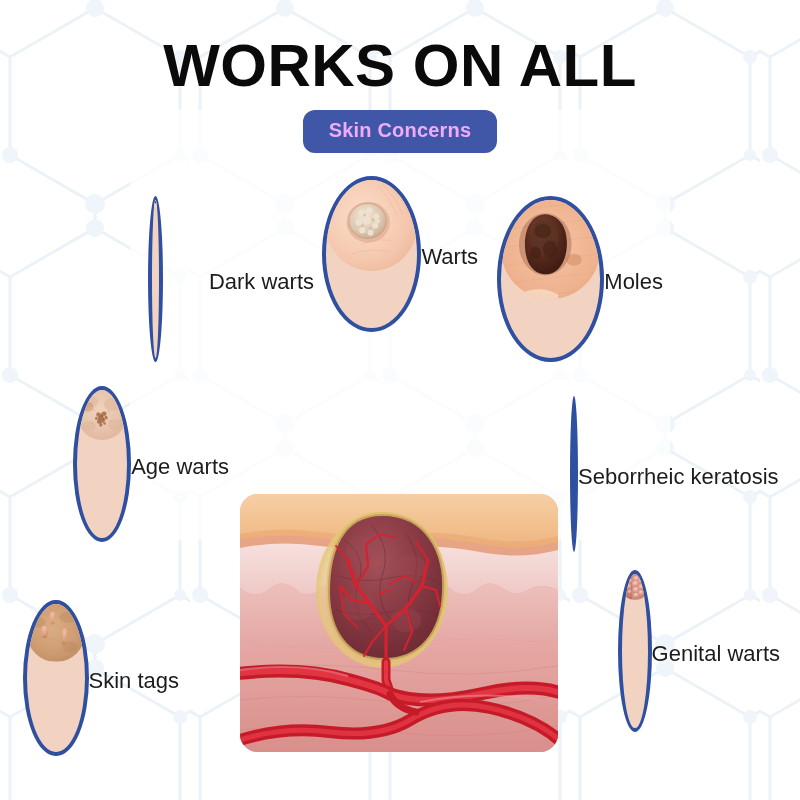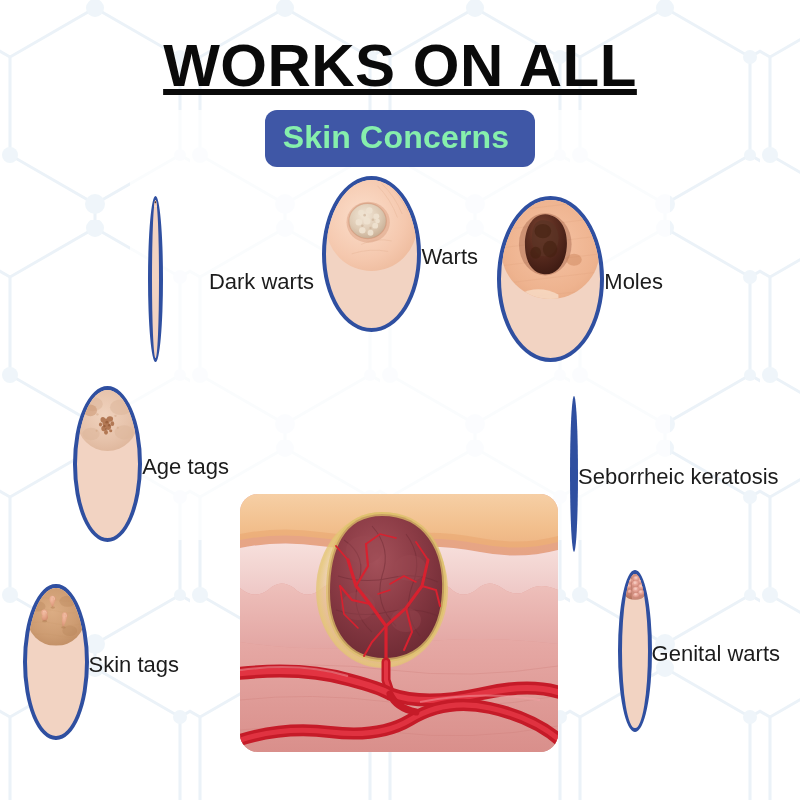--- a/index.html
+++ b/index.html
@@ -32,30 +32,29 @@
     text-align: center;
     padding-top: 36px;
   }
   #main-title {
     font-family: "Liberation Sans", sans-serif;
     font-size: 60px;
     font-weight: 700;
     letter-spacing: 0.5px;
     color: #0a0a0a;
     line-height: 1.0;
-    text-decoration: underline;
   }
   #subtitle-badge {
     display: inline-block;
     margin-top: 14px;
     background: #3f57a6;
     border-radius: 12px;
-    padding: 9px 26px 11px 18px;
-    color: #86efac;
-    font-size: 32px;
+    padding: 9px 26px 11px 26px;
+    color: #f0abfc;
+    font-size: 20px;
     font-weight: 700;
     letter-spacing: 0.2px;
   }
 
   
   .concern {
     position: absolute;
     z-index: 2;
     display: flex;
     flex-direction: row;
@@ -280,24 +279,24 @@
           <circle cx="74" cy="100" r="2.6"></circle>
       </g>
       <g fill="#c99872" opacity="0.35">
         <circle cx="52" cy="62" r="3"></circle>
           <circle cx="98" cy="66" r="3"></circle>
         <circle cx="104" cy="96" r="2.6"></circle>
           <circle cx="50" cy="104" r="2.6"></circle>
       </g>
     </svg>
   </div>
-  <div class="concern-label">Age tags</div>
-</div>
-
-<div class="concern" style="left:23px; top:584px; width:156px;">
+  <div class="concern-label">Age warts</div>
+</div>
+
+<div class="concern" style="left:23px; top:600px; width:156px;">
   <div class="circle-frame" style="width:156px; height:156px;">
     <svg class="circle-art" viewBox="0 0 156 156">
       <defs>
         <radialGradient id="stSkin" cx="45%" cy="40%" r="80%">
           <stop offset="0%" stop-color="#dcad84"></stop>
           <stop offset="55%" stop-color="#cd9c72"></stop>
           <stop offset="100%" stop-color="#b9855c"></stop>
         </radialGradient>
         <radialGradient id="stTag" cx="40%" cy="30%" r="75%">
           <stop offset="0%" stop-color="#f3bda3"></stop>

